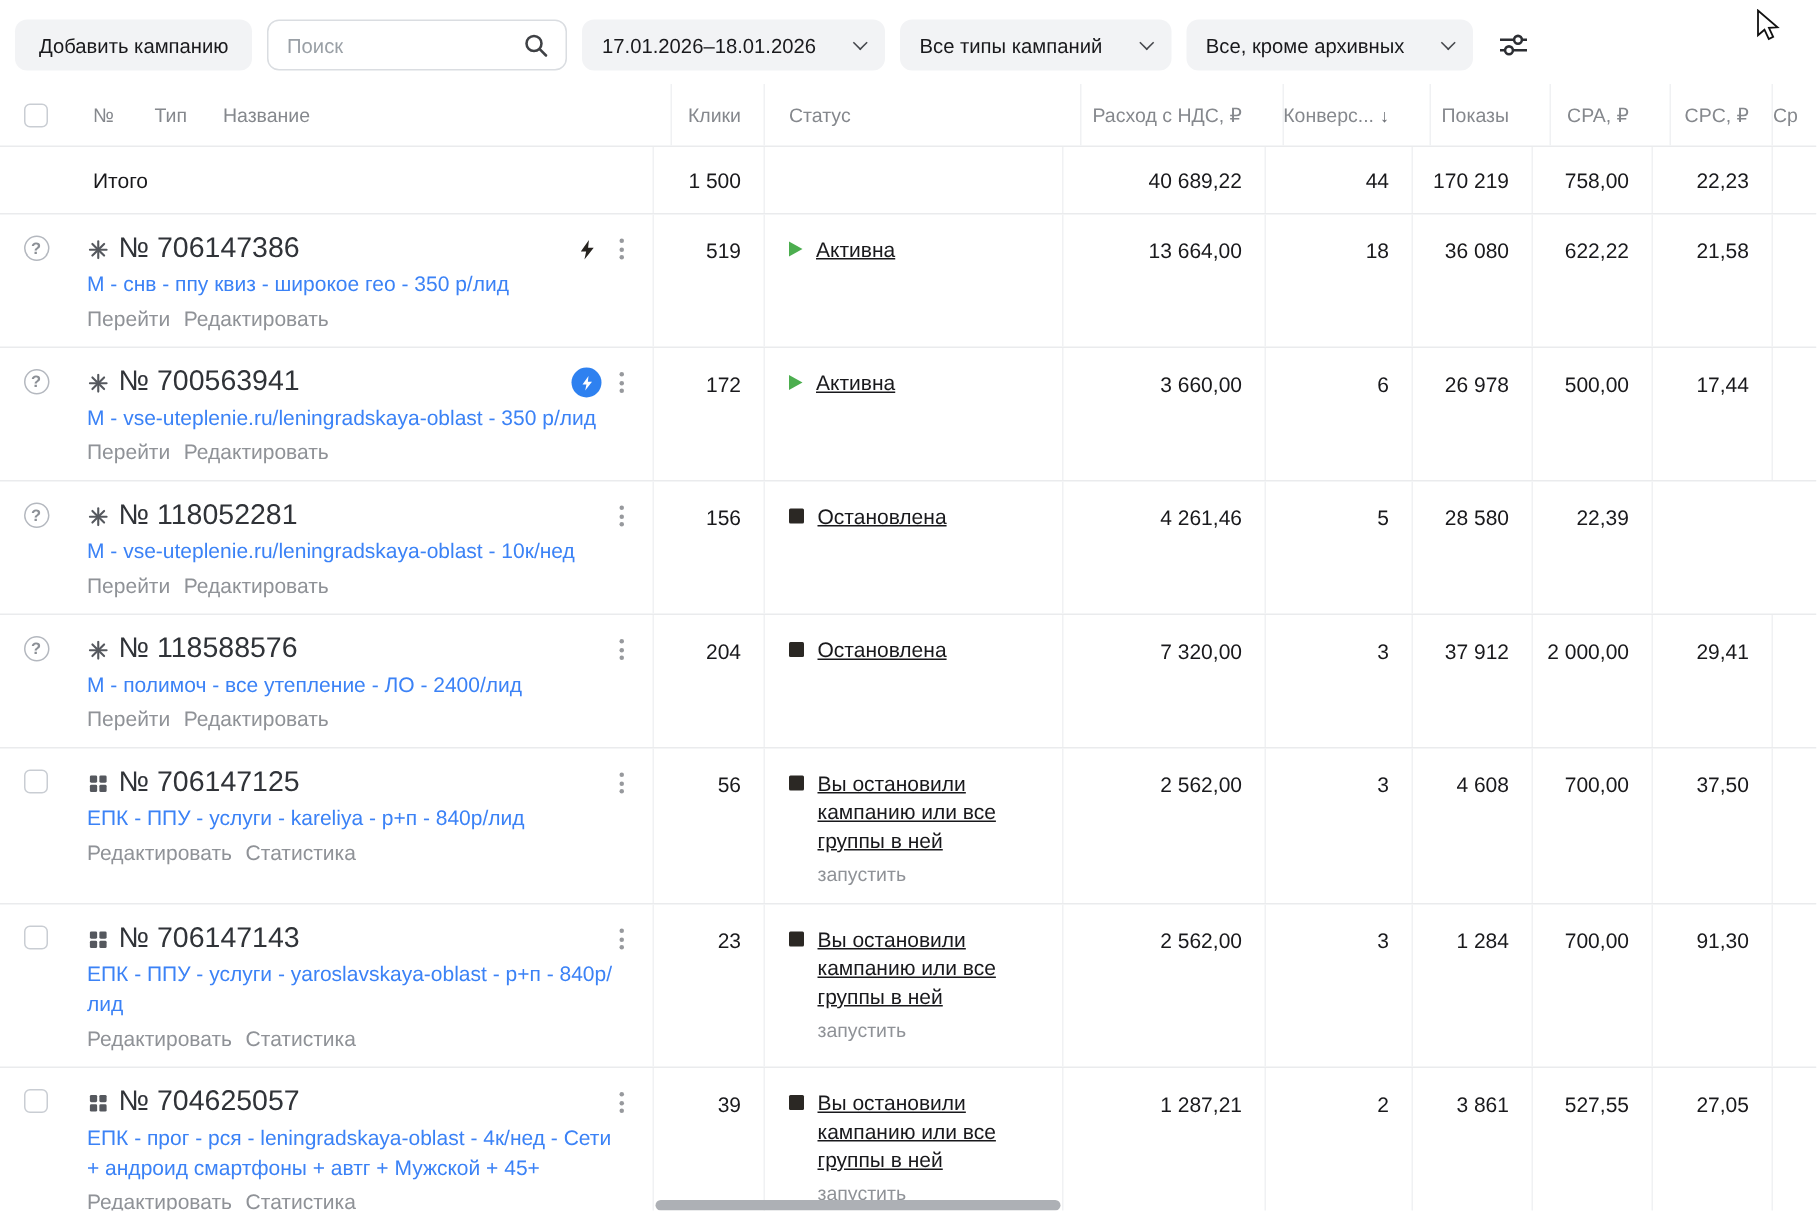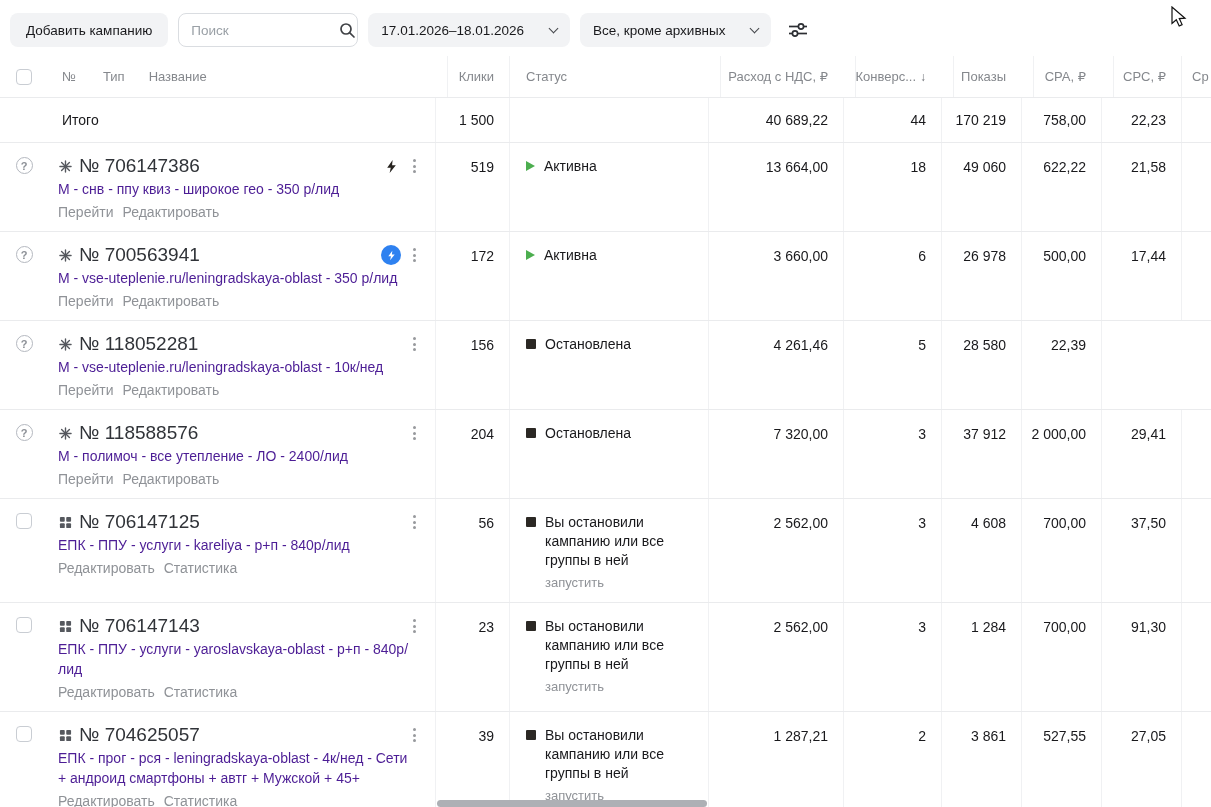--- a/index.html
+++ b/index.html
@@ -5,40 +5,40 @@
   *{box-sizing:border-box;margin:0;padding:0;}
   html,body{background:#fff;}
   body{width:1211px;height:807px;overflow:hidden;position:relative;
        font-family:"Liberation Sans","DejaVu Sans",sans-serif;color:#19191c;}
   a{text-decoration:none;color:inherit;}
 
   
   .toolbar{display:flex;gap:10px;padding:13px 10px 9px 10px;height:56px;}
   .btn,.select,.search{height:34px;border-radius:8px;display:flex;align-items:center;font-size:13.5px;}
   .btn{background:#f2f3f5;border:none;padding:0 16px;cursor:pointer;color:#19191c;font-family:inherit;}
-  .search{width:180px;border:1px solid #dadde1;background:#fff;padding:0 11px 0 12px;justify-content:space-between;}
+  .search{width:200px;border:1px solid #dadde1;background:#fff;padding:0 11px 0 12px;justify-content:space-between;}
   .search input{border:none;outline:none;font:inherit;width:148px;color:#19191c;background:transparent;}
   .search input::placeholder{color:#9aa0a6;}
   .select{background:#f2f3f5;padding:0 13px;gap:26px;cursor:pointer;}
   .chevron{width:7px;height:7px;border-right:1.6px solid #44464b;border-bottom:1.6px solid #44464b;
            transform:rotate(45deg);margin-top:-4px;flex:none;}
   .iconbtn{width:34px;height:34px;border:none;background:transparent;display:flex;align-items:center;
            justify-content:center;border-radius:8px;cursor:pointer;}
 
   
   .grid{display:grid;grid-template-columns:48px 387px 74px 199px 135px 98px 80px 80px 80px 30px;
         border-bottom:1px solid #eaebed;}
   .grid > div:nth-child(n+3){border-left:1px solid #f0f1f3;}
   .cell{min-width:0;}
 
   .thead{height:42px;border-top:1px solid #eceder;color:#85888d;font-size:13px;}
   .thead .cell{display:flex;align-items:center;}
   .h-right{justify-content:flex-end;padding-right:15px;margin-left:12px;}
   .h-status{padding-left:16px;}
-  .h-extra{padding-left:10px;}
+  .h-extra{}
   .h-ctrl{justify-content:center;}
   .h-name{gap:0;}
   .h-name .h-num{margin-left:14px;}
   .h-name .h-type{margin-left:27px;}
   .h-name .h-title{margin-left:24px;}
   .sort-arrow{margin-left:4px;color:#6d7076;font-size:12px;}
   .sort-arrow::after{content:"\2193";}
 
   .totals{height:45px;font-size:14px;}
   .totals .cell{display:flex;align-items:center;text-align:center;}
@@ -57,29 +57,29 @@
   .ti-master-campaign-icon .ic-master{display:block;}
   .ti-epk-campaign-icon .ic-epk{display:block;}
   .camp-id{color:#303338;font-size:19px;white-space:nowrap;cursor:default;}
   .grow{flex:1;}
   .badge{width:20px;height:20px;border-radius:50%;display:flex;align-items:center;justify-content:center;flex:none;}
   .bdg-lightning-dark .badge svg{width:15px;height:15px;fill:#26231f;}
   .bdg-lightning-blue .badge{background:#2e81f0;}
   .bdg-lightning-blue .badge svg{width:11px;height:11px;fill:#fff;}
   .kebab{display:flex;flex-direction:column;gap:2.5px;padding:3px 5px;cursor:pointer;flex:none;}
   .kebab i{width:3px;height:3px;border-radius:50%;background:#97999d;display:block;}
-  .camp-name{margin-top:3px;color:#4c1d95;line-height:20px;padding-right:6px;overflow-wrap:anywhere;cursor:pointer;}
+  .camp-name{margin-top:3px;color:#3b82f6;line-height:20px;padding-right:6px;overflow-wrap:anywhere;cursor:pointer;}
   .camp-links{margin-top:4px;display:flex;gap:9px;font-size:14px;color:#8f9297;line-height:18px;}
   .camp-links a{cursor:pointer;}
 
   .c-status{display:flex;gap:9px;align-items:flex-start;padding:14px 10px 10px 16px;line-height:19px;}
   .play-tri{width:0;height:0;border-left:9px solid #4cae4f;border-top:5.5px solid transparent;
             border-bottom:5.5px solid transparent;margin-top:4px;flex:none;}
   .stop-sq{width:10px;height:10px;background:#2b2824;margin-top:4px;flex:none;border-radius:1px;}
-  .status-label{max-width:142px;}
+  .status-label{max-width:142px;text-decoration:underline;}
   .status-action{display:block;margin-top:3px;color:#8f9297;font-size:13px;cursor:pointer;}
 
   .checkbox{width:16px;height:16px;border:1px solid #c9cdd3;border-radius:4px;background:#fff;
             display:inline-block;cursor:pointer;flex:none;}
   .help-icon{width:17px;height:17px;border:1.4px solid #b4b8bf;border-radius:50%;color:#8c9096;
              font-size:11px;font-weight:bold;display:flex;align-items:center;justify-content:center;
              cursor:pointer;flex:none;}
   .help-icon::after{content:"?";}
 
   .hscroll-thumb{position:absolute;left:437px;bottom:0;width:270px;height:7px;background:#adb0b5;
@@ -100,20 +100,24 @@
           <line x1="10.8" y1="10.8" x2="15" y2="15" stroke="#3f4145" stroke-width="1.7" stroke-linecap="round"></line>
         </svg>
     </span>
   </div>
 
   <div class="select">
     <span>17.01.2026–18.01.2026</span>
     <span class="chevron"></span>
   </div>
 
+  <div class="select">
+    <span>Все типы кампаний</span>
+    <span class="chevron"></span>
+  </div>
 
   <div class="select">
     <span>Все, кроме архивных</span>
     <span class="chevron"></span>
   </div>
 
   <button class="iconbtn">
     <span style="display:flex;">
       <svg width="20" height="18" viewBox="0 0 20 18">
         <line x1="1" y1="5.5" x2="19" y2="5.5" stroke="#2c2e33" stroke-width="1.7"></line>
@@ -202,21 +206,21 @@
     <div class="cell c-status">
       <span class="play-tri"></span>
 
       <div>
         <div class="status-label">Активна</div>
 
       </div>
     </div>
     <div class="cell numcell">13 664,00</div>
     <div class="cell numcell">18</div>
-    <div class="cell numcell">49 060</div>
+    <div class="cell numcell">36 080</div>
     <div class="cell numcell">622,22</div>
     <div class="cell numcell">21,58</div>
     <div class="cell"></div>
   </div>
 
   <div class="grid camp-row kind-active ctl-help bdg-lightning-blue ti-master-campaign-icon">
     <div class="cell c-ctrl">
       <span class="help-icon"></span>
 
     </div>

